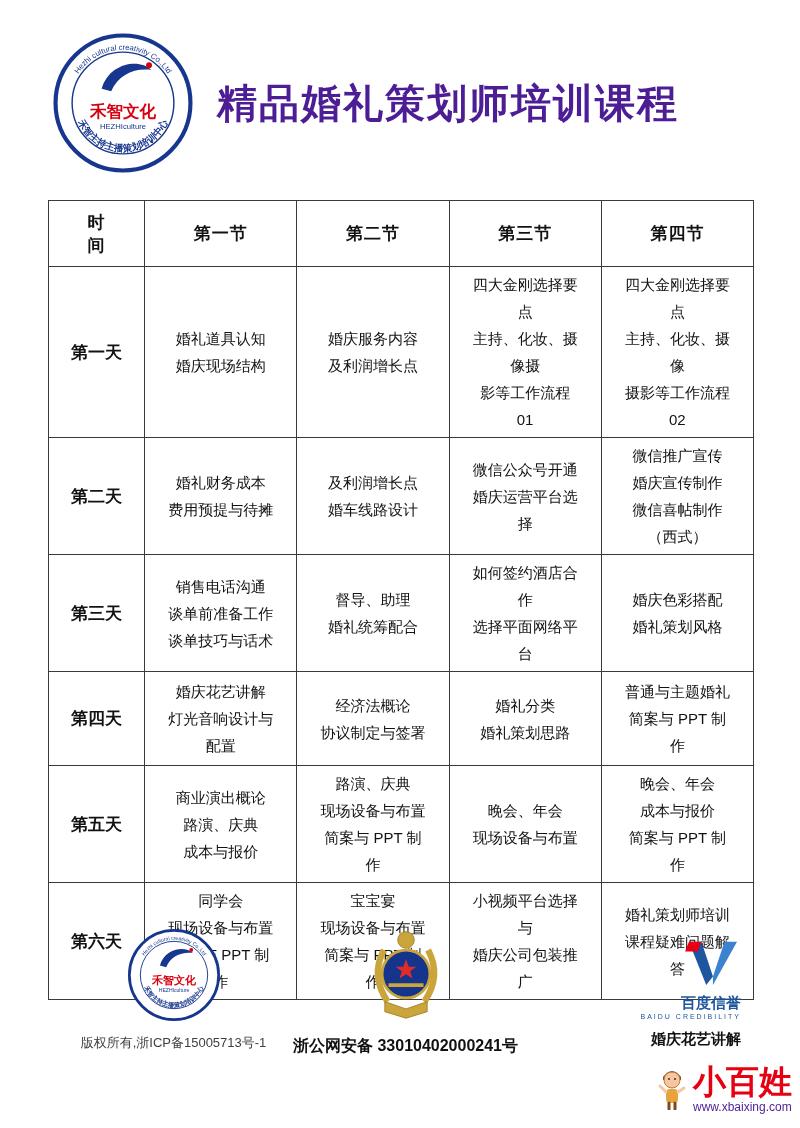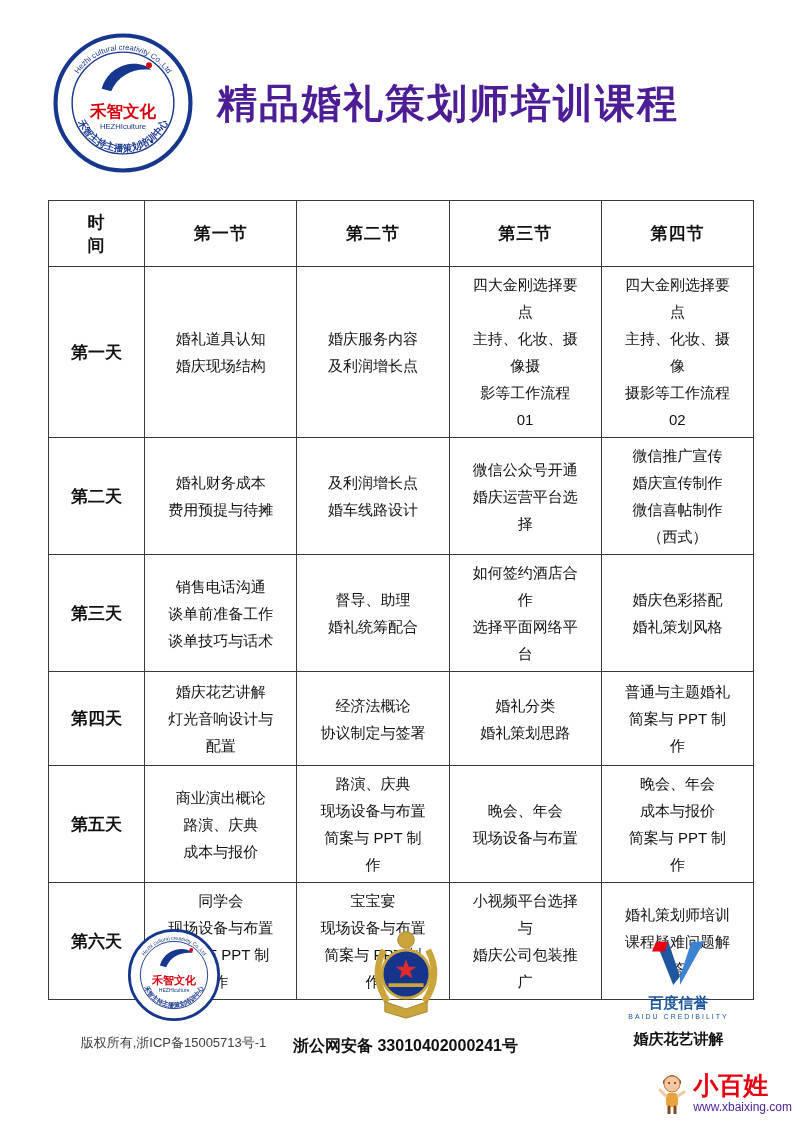--- a/index.html
+++ b/index.html
@@ -38,37 +38,37 @@
   tr.r1 td { height: 100px; }
   tr.r2 td { height: 92px; }
   tr.r3 td { height: 94px; }
   tr.r4 td { height: 94px; }
   tr.r5 td { height: 96px; }
   tr.r6 td { height: 100px; }
 
   
   .f-left  { position: absolute; left: 66px;  top: 928px; width: 215px; text-align: center; }
   .f-center{ position: absolute; left: 288px; top: 928px; width: 235px; text-align: center; }
-  .f-right { position: absolute; left: 596px; top: 938px; width: 165px; text-align: center; }
+  .f-right { position: absolute; left: 576px; top: 938px; width: 165px; text-align: right; }
   .f-left .logo-small { width: 94px; height: 94px; }
   .f-left .caption { margin-top: 8px; font-size: 13px; color: #404040; }
   .f-center .badge { width: 84px; height: 92px; }
   .f-center .caption { margin-top: 12px; font-size: 16px; font-weight: bold; color: #111; }
   .f-right .baidu-v { width: 58px; height: 50px; }
   .f-right .baidu-name { font-size: 15px; font-weight: bold; color: #1e56a0; margin-top: 2px; }
   .f-right .baidu-en { font-size: 7px; color: #1e56a0; letter-spacing: 2px; }
   .f-right .baidu-cert { font-size: 15px; font-weight: bold; color: #111; margin-top: 10px; }
 
   
   .watermark {
     position: absolute; right: 8px; bottom: 14px;
     display: flex; align-items: center; gap: 6px;
   }
   .watermark .wm-text { text-align: left; }
-  .watermark .wm-name { font-size: 25px; font-weight: bold; color: #e60012; line-height: 1.1; font-family: Liberation Serif, serif; }
+  .watermark .wm-name { font-size: 33px; font-weight: bold; color: #e60012; line-height: 1.1; font-family: Liberation Serif, serif; }
   .watermark .wm-url  { font-size: 12px; color: #4c1d95; }
 </style>
 </head>
 <body>
 
 <div class="page">
 
   <div class="logo-main">
     <svg viewBox="0 0 120 120" width="142" height="142">
       <circle cx="60" cy="60" r="57" fill="#ffffff" stroke="#17368d" stroke-width="3.5"></circle>

